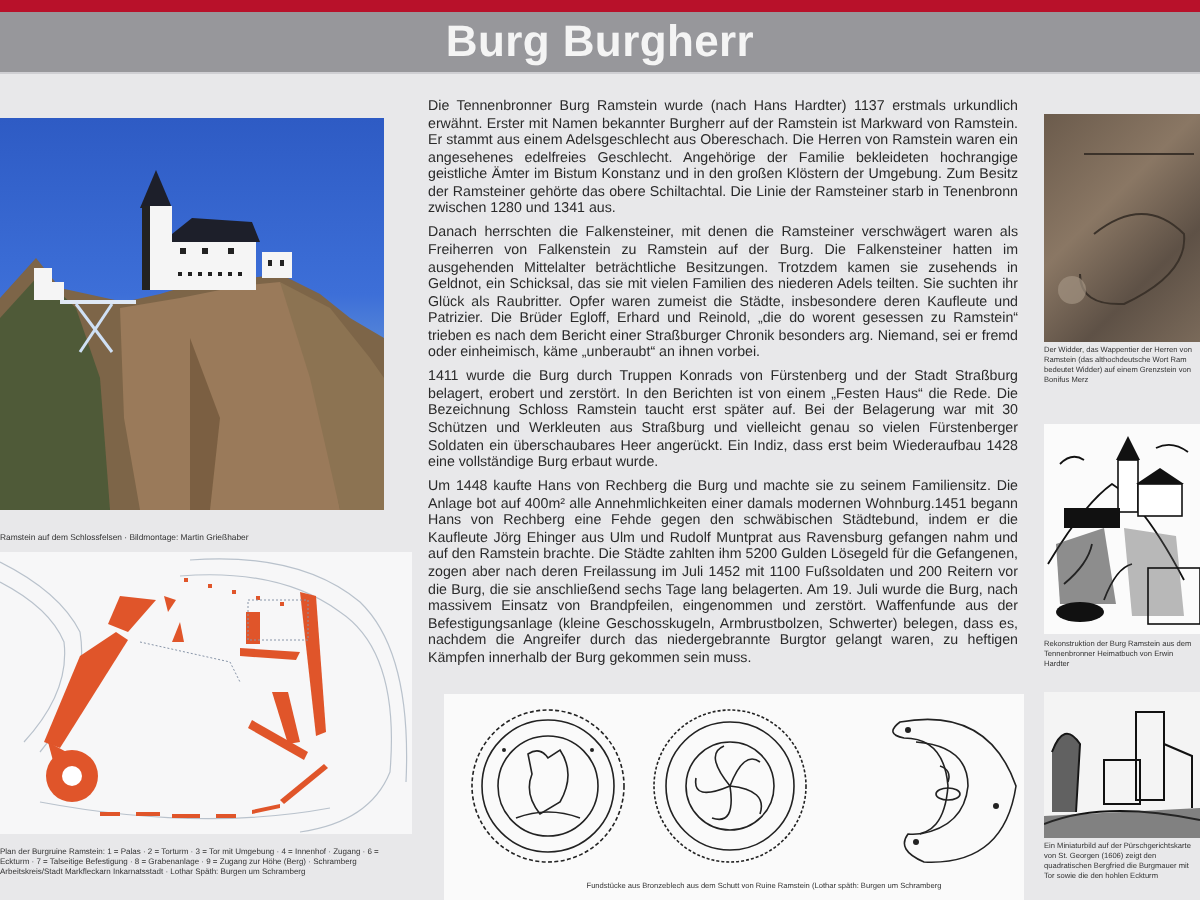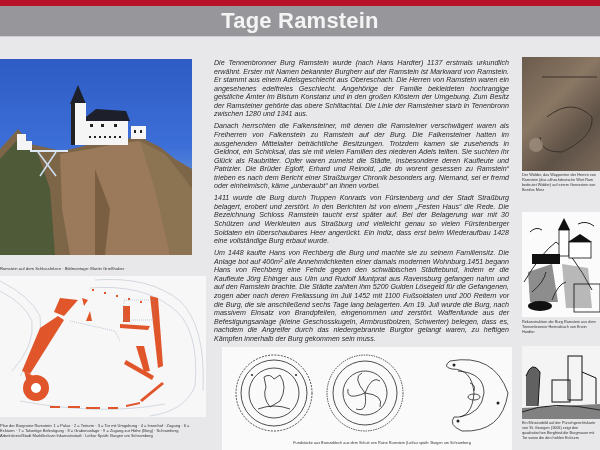--- a/index.html
+++ b/index.html
@@ -11,34 +11,34 @@
     }
     .top-bar { position: absolute; left: 0; top: 0; width: 600px; height: 6px; background: #b8112a; }
     .title-bar {
       position: absolute; left: 0; top: 6px; width: 600px; height: 31px;
       background: #97979b;
       display: flex; align-items: center; justify-content: center;
       border-bottom: 1px solid #cfcfd3;
     }
     .title-bar h1 { color: #f4f4f4; font-size: 22px; font-weight: bold; letter-spacing: 0.2px; }
     .main-text {
-      position: absolute; left: 214px; top: 59px; width: 295px;
-      font-size: 7.1px; line-height: 8.55px; color: #2a2a2a; text-align: justify; font-style: italic;
+      position: absolute; left: 214px; top: 49px; width: 295px;
+      font-size: 7.1px; line-height: 8.55px; color: #2a2a2a; text-align: justify;
     }
     .main-text p { margin-bottom: 3.6px; }
     .photo { position: absolute; overflow: hidden; }
     .caption { position: absolute; font-size: 4.2px; line-height: 5px; color: #333; }
     .panel-white { position: absolute; background: #f7f7f8; }
   </style>
 </head>
 <body>
 
 <div class="top-bar"></div>
 <div class="title-bar">
-  <h1>Tage Ramstein</h1>
+  <h1>Burg Burgherr</h1>
 </div>
 
 <div class="photo" style="left:0; top:59px; width:192px; height:196px; background:linear-gradient(#2e5bc4 0%, #3d6fd8 45%, #5a8ad8 60%, #6a8fc5 100%);">
   <svg width="192" height="196" viewBox="0 0 192 196">
 
     <path d="M0,90 L18,70 L30,85 L62,92 L80,88 L100,82 L125,80 L140,78 L160,88 L175,100 L192,110 L192,196 L0,196 Z" fill="#7d6548"></path>
     <path d="M60,95 L90,90 L120,84 L140,82 L150,100 L160,140 L170,196 L70,196 L62,150 Z" fill="#9a7a5a"></path>
     <path d="M0,100 L20,78 L38,95 L50,130 L55,196 L0,196 Z" fill="#4f5a38"></path>
     <path d="M140,82 L165,95 L185,120 L192,130 L192,196 L170,196 L155,130 Z" fill="#8c7352"></path>
     <path d="M95,110 L110,150 L105,196 L95,196 Z" fill="#6d5438" opacity="0.7"></path>

